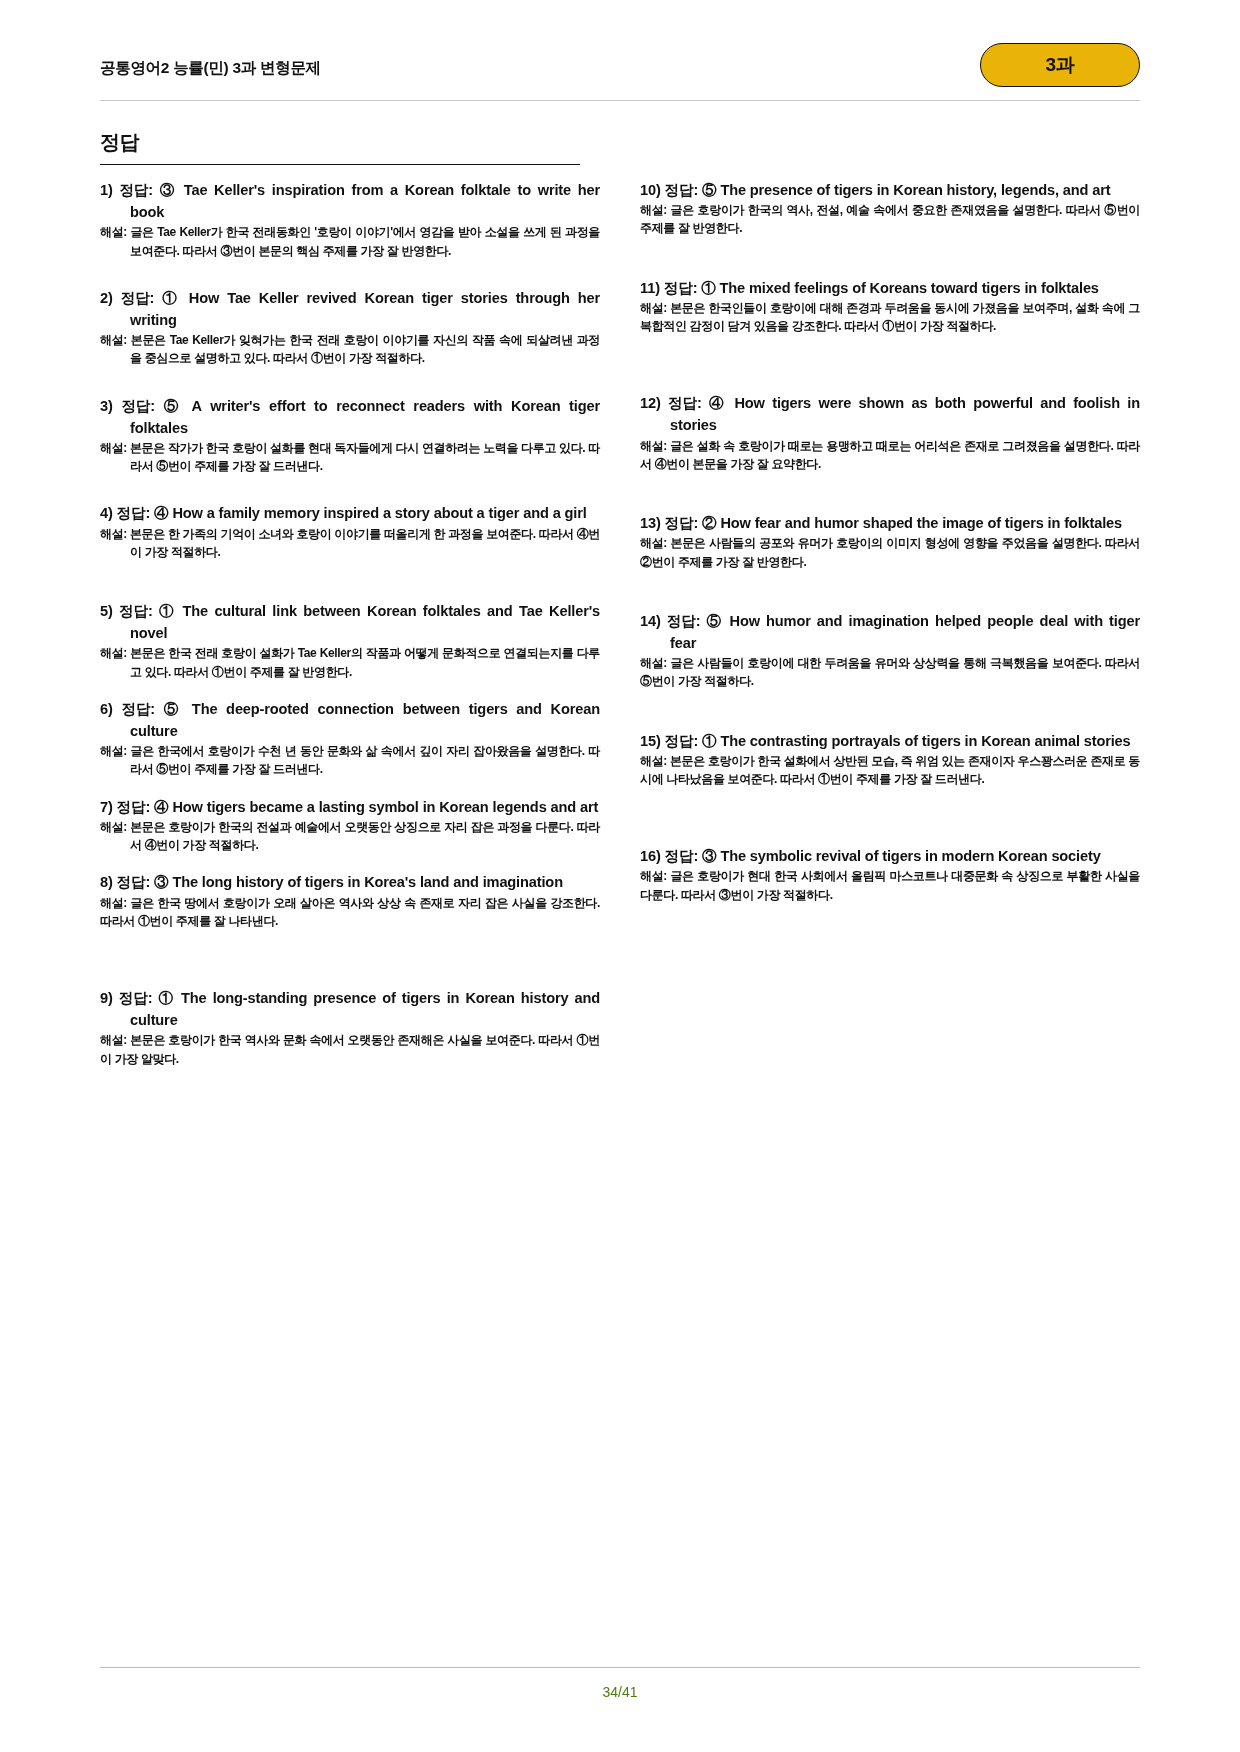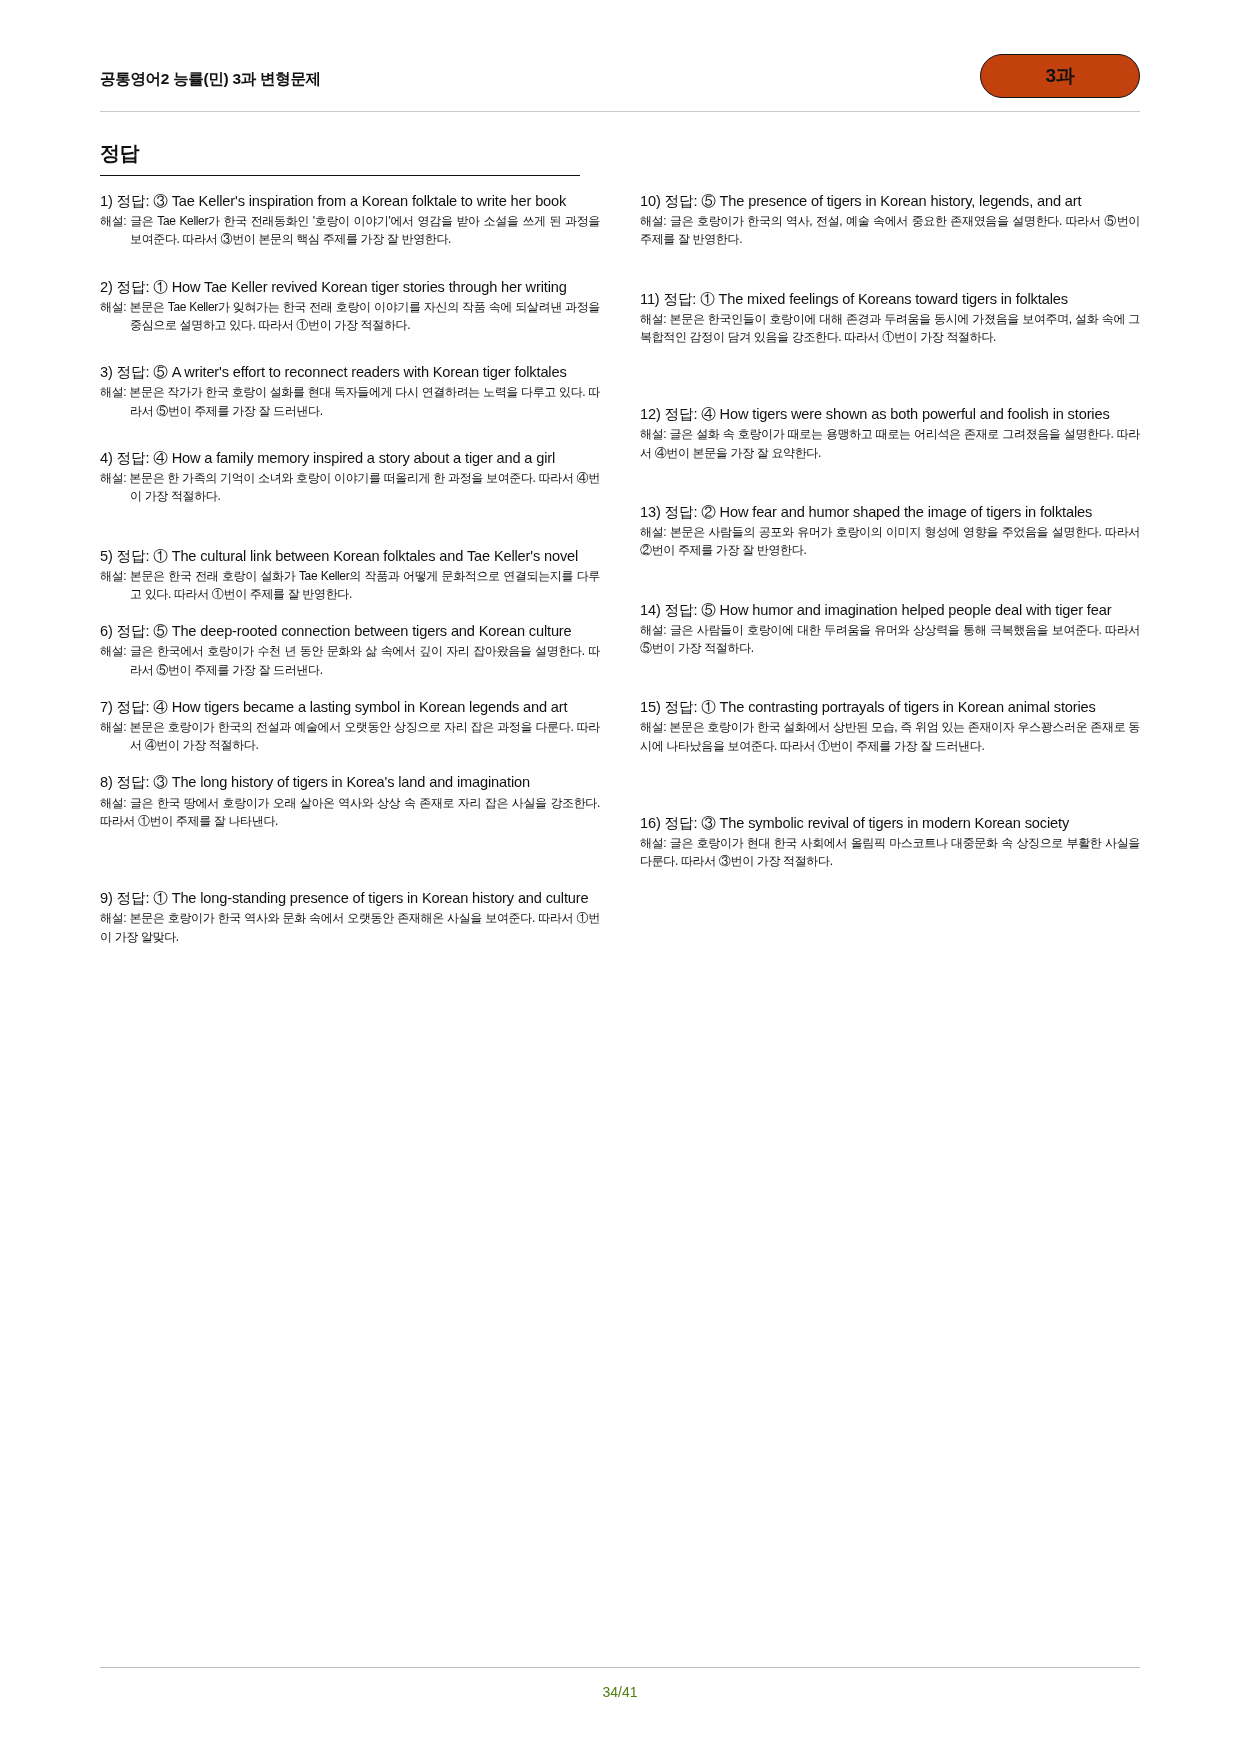--- a/index.html
+++ b/index.html
@@ -11,21 +11,21 @@
     width: 1240px;
     height: 1752px;
     font-family: "Liberation Sans", sans-serif;
     color: #111;
     position: relative;
   }
   .page {
     position: relative;
     width: 1240px;
     height: 1752px;
-    padding: 12px 100px;
+    padding: 1px 100px;
   }
 
   
   .header {
     position: relative;
     height: 100px;
   }
   .header-title {
     position: absolute;
     left: 0;
@@ -42,21 +42,21 @@
     width: 160px;
     height: 44px;
     border: 1.6px solid #111;
     border-radius: 22px;
     display: flex;
     align-items: center;
     justify-content: center;
     font-size: 19px;
     font-weight: bold;
     letter-spacing: -0.3px;
-    background: #c2410c;
+    background: #eab308;
   }
   .header-rule {
     position: absolute;
     left: 0; right: 0;
     bottom: 0;
     border-bottom: 1px solid #c9c9c9;
   }
 
   
   .section-title {
@@ -73,20 +73,21 @@
   }
 
   
   .columns {
     display: flex;
     gap: 40px;
     align-items: flex-start;
   }
   .col {
     width: 500px;
+    font-weight: bold;
   }
 
   .entry {
     margin-bottom: 17px;
   }
   .ans-line {
     font-size: 14.6px;
     line-height: 1.52;
     text-align: justify;
     text-justify: inter-word;

